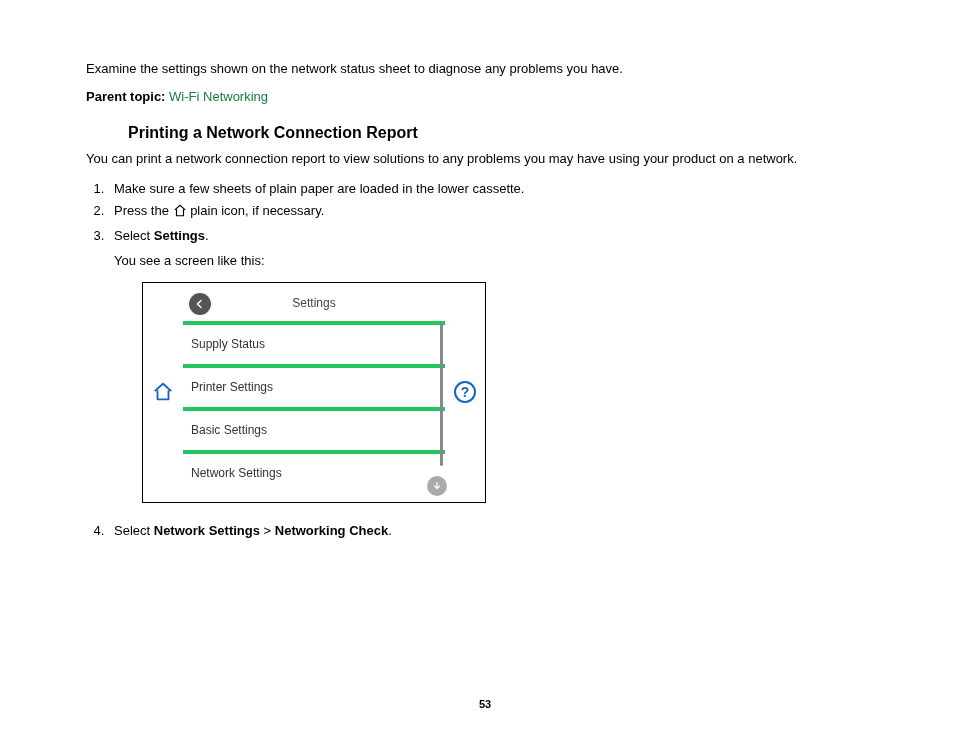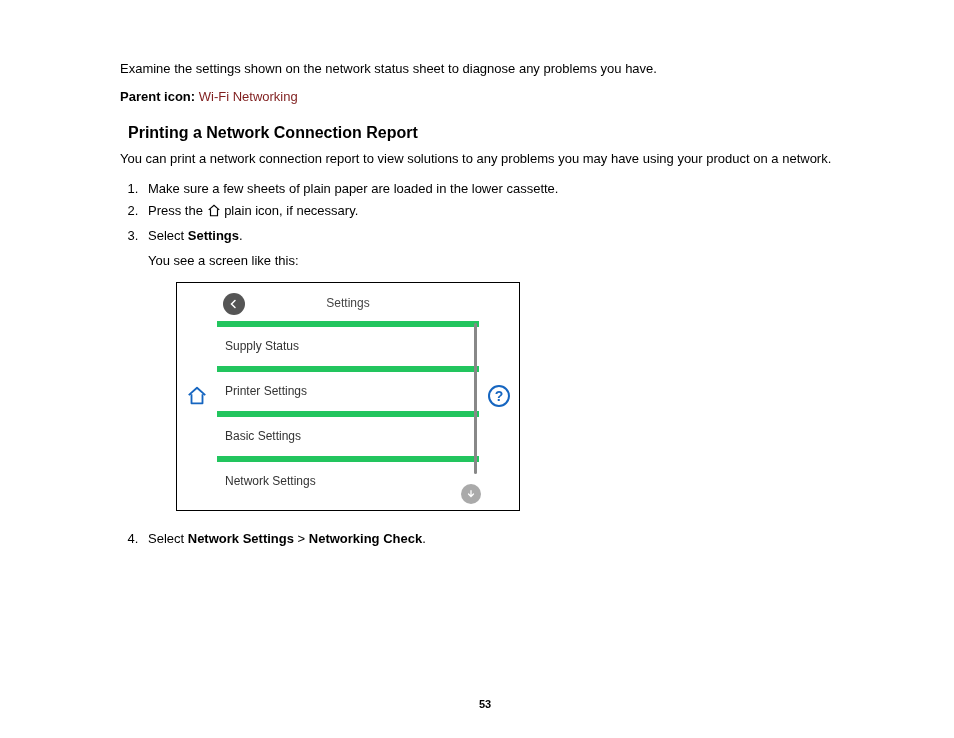--- a/index.html
+++ b/index.html
@@ -11,29 +11,29 @@
     font-family: Arial, Helvetica, sans-serif;
     font-size: 13px;
     color: #000;
     background: #fff;
     position: relative;
   }
   .page {
     padding: 60px 0 0 0;
   }
   .indent-block {
-    margin-left: 120px;
+    margin-left: 86px;
     margin-right: 90px;
   }
   .para {
     line-height: 1.4;
     margin-bottom: 10px;
   }
   .bold { font-weight: bold; }
-  a.link { color: #7f1d1d; text-decoration: none; }
+  a.link { color: #15803d; text-decoration: none; }
   h2.section-title {
     font-size: 16px;
     font-weight: bold;
     margin: 18px 0 8px 128px;
   }
   ol.steps {
     margin: 0;
     padding: 0 0 0 22px;
   }
   ol.steps li {
@@ -88,21 +88,21 @@
     font-size: 14px;
   }
   .lcd-title {
     flex: 1;
     text-align: center;
     font-size: 12px;
     color: #444;
     margin-right: 22px;
   }
   .menu-item {
-    border-top: 6px solid #22c55e;
+    border-top: 4px solid #22c55e;
     padding: 10px 8px;
     font-size: 12px;
     color: #333;
     position: relative;
   }
   .scroll-indicator {
     position: absolute;
     right: 2px;
     top: 40px;
     bottom: 36px;
@@ -145,21 +145,21 @@
   }
 </style>
 </head>
 <body>
 
 <div class="page">
 
   <div class="indent-block">
     <div class="para">Examine the settings shown on the network status sheet to diagnose any problems you have.</div>
     <div class="para">
-      <span class="bold">Parent icon:</span>
+      <span class="bold">Parent topic:</span>
       <span> </span>
       <a href="#" class="link">Wi-Fi Networking</a>
     </div>
   </div>
 
   <h2 class="section-title">Printing a Network Connection Report</h2>
 
   <div class="indent-block">
     <div class="para">You can print a network connection report to view solutions to any problems you may have using your product on a network.</div>
 

